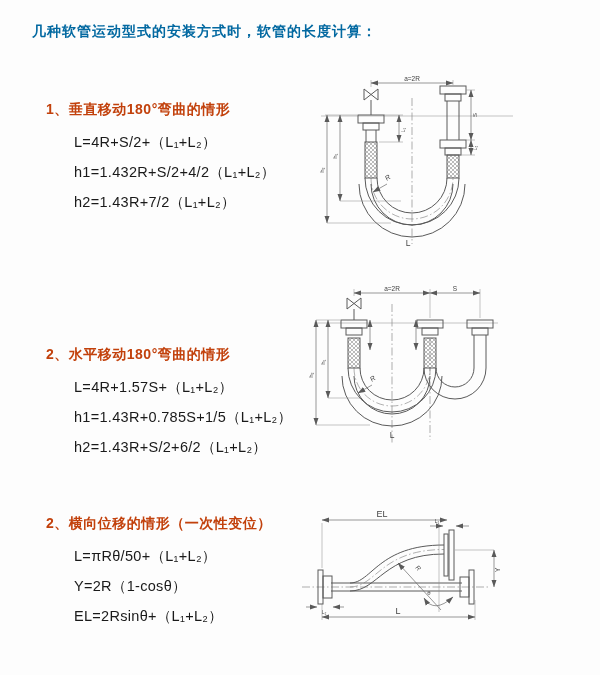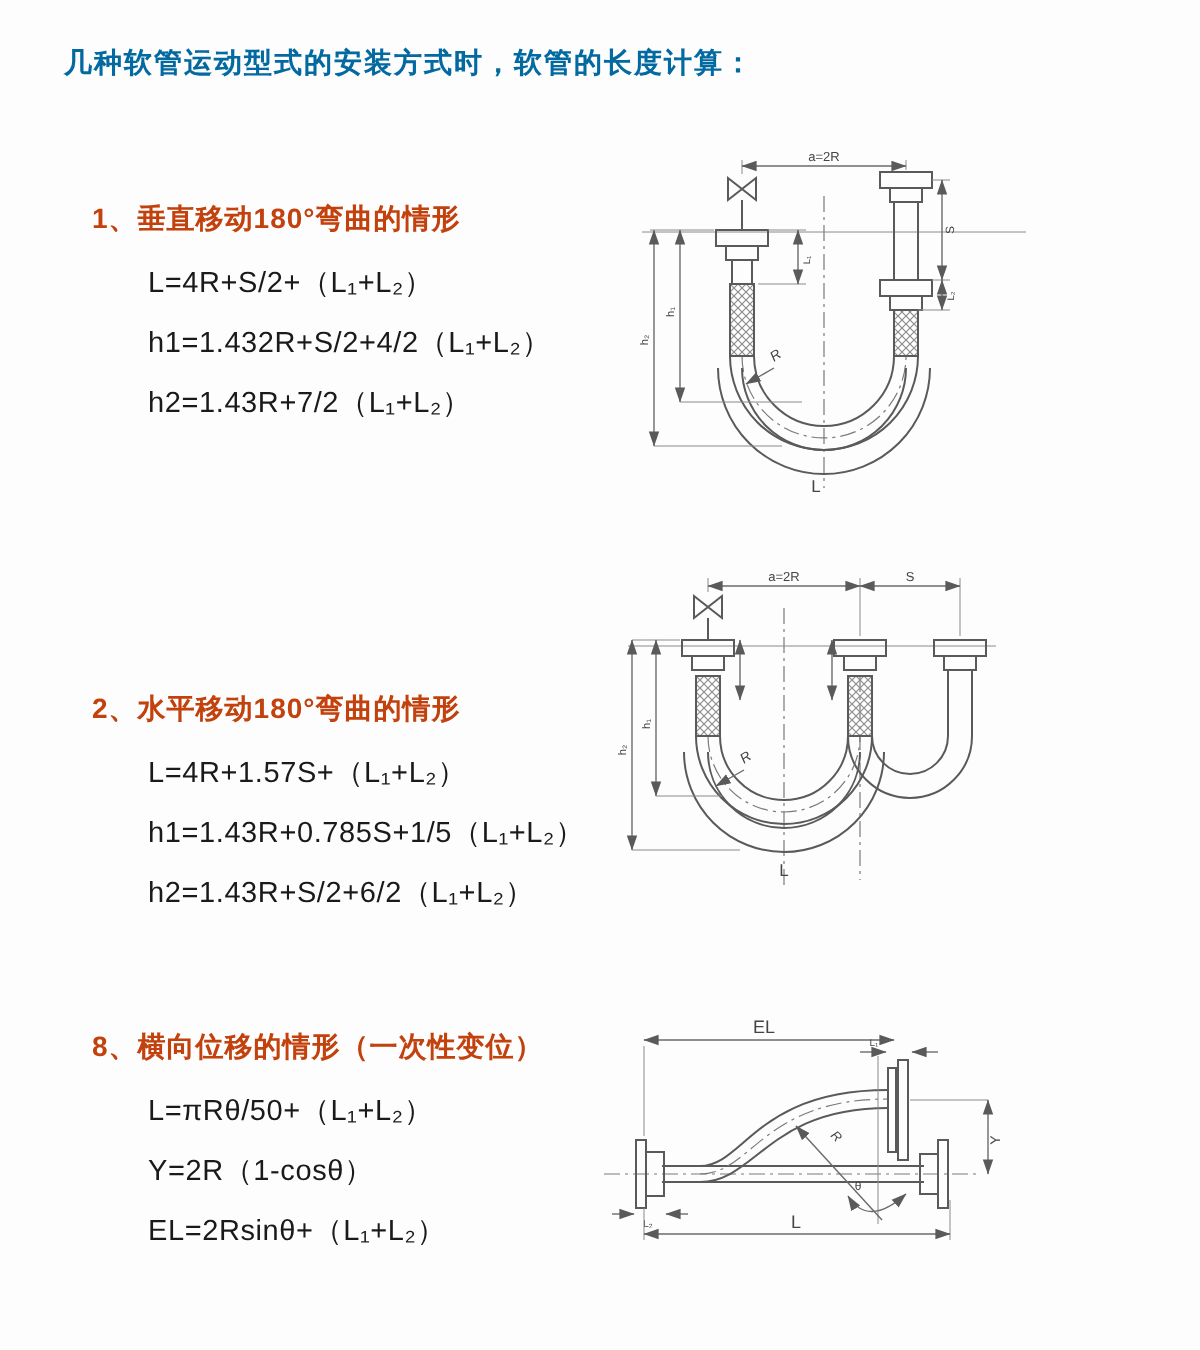--- a/index.html
+++ b/index.html
@@ -208,21 +208,21 @@
   <g>
     <text x="66" y="102" font-size="7" font-style="italic" transform="rotate(-35 66 102)">R</text>
     <path class="dim" d="M66,105 L52,113" marker-end="url(#arr)"></path>
   </g>
 
   <text x="86" y="158" font-size="8.5" text-anchor="middle" fill="#333">L</text>
 </svg>
 </div>
 
 <div class="section" id="sec3">
-  <div class="section-heading">8、横向位移的情形（一次性变位）</div>
+  <div class="section-heading">2、横向位移的情形（一次性变位）</div>
   <div class="formulas">
     <div class="formula">L=πRθ/50+（L₁+L₂）</div>
     <div class="formula">Y=2R（1-cosθ）</div>
     <div class="formula">EL=2Rsinθ+（L₁+L₂）</div>
   </div>
 </div>
 
 <div class="diagram" id="diag3">
 <svg width="302" height="157" viewBox="0 0 302 157">
 

